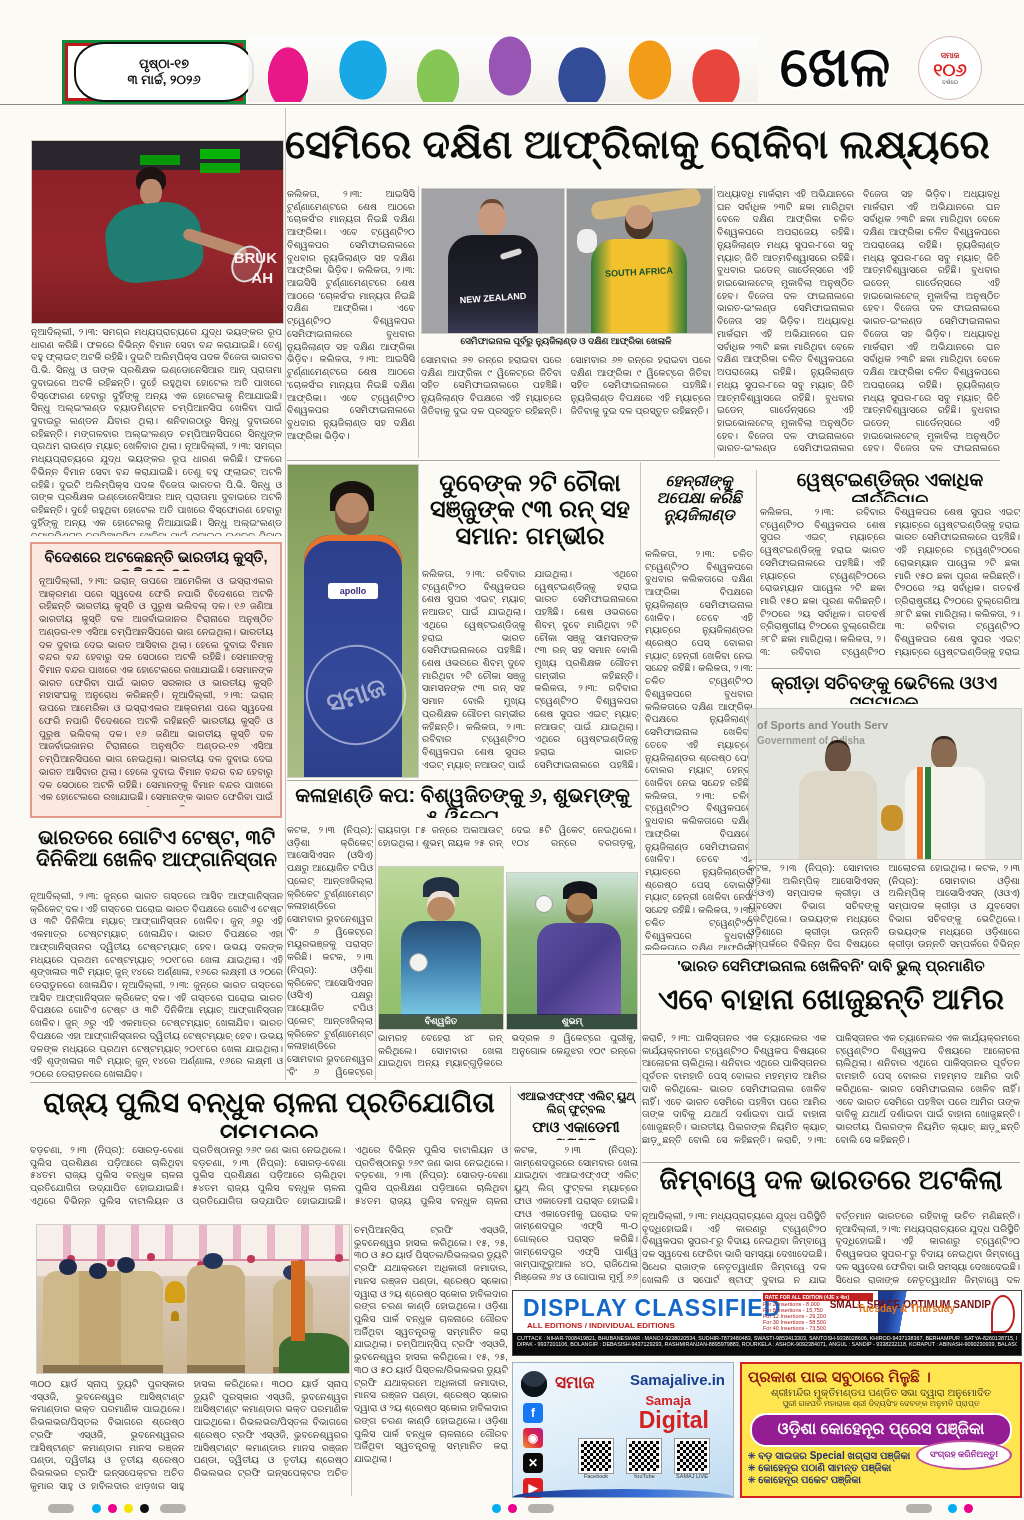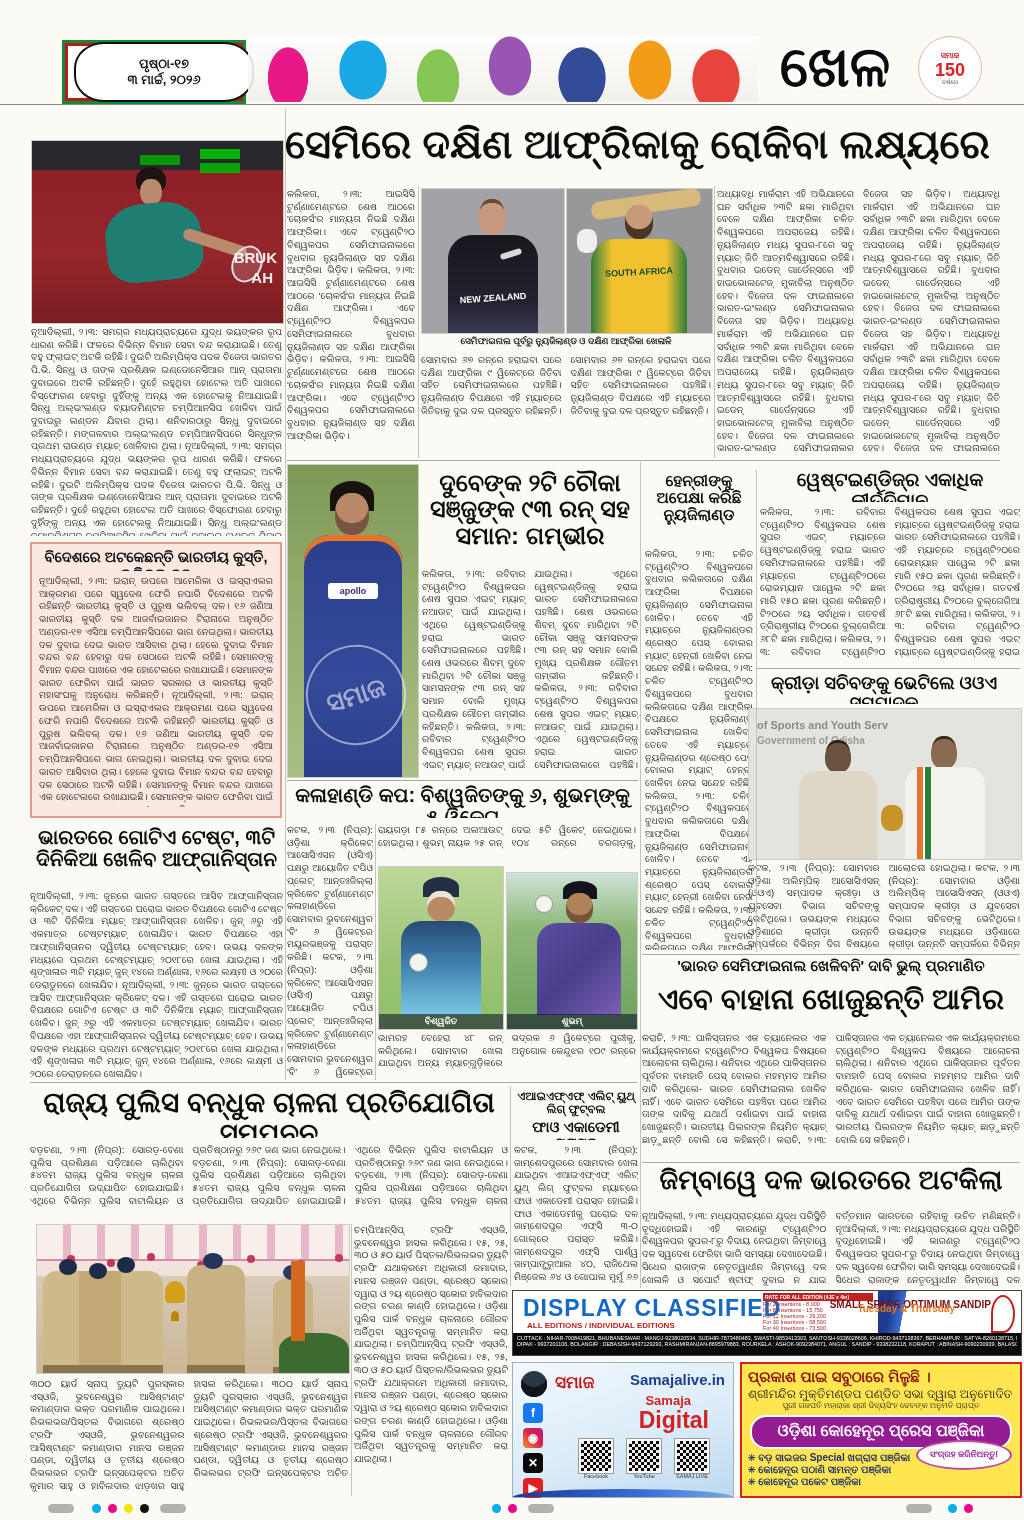--- a/index.html
+++ b/index.html
@@ -42,21 +42,21 @@
        radial-gradient(40px 52px at 334px 42px,#1d3a8f 58%,transparent 60%),
        radial-gradient(36px 50px at 402px 34px,#f39200 58%,transparent 60%),
        radial-gradient(40px 52px at 468px 44px,#e63329 58%,transparent 60%),
        linear-gradient(180deg,#ffffff 0%,#f2f0ea 100%);opacity:.9;"></div>
 
   <div class="abs" style="left:752px;top:34px;width:166px;height:68px;font-size:56px;font-weight:bold;color:#0a0a0a;text-align:center;line-height:66px;
        text-shadow:-2px -2px 0 #fff,2px -2px 0 #fff,-2px 2px 0 #fff,2px 2px 0 #fff;">ଖେଳ</div>
 
   <div class="abs" style="left:918px;top:36px;width:62px;height:62px;border-radius:50%;background:#fff;border:1px solid #d9b8b8;display:flex;flex-direction:column;align-items:center;justify-content:center;">
     <div style="font-size:8px;font-weight:bold;color:#c01818;">ସମାଜ</div>
-    <div style="font-size:18px;font-weight:bold;color:#e02020;line-height:1;">150</div>
+    <div style="font-size:18px;font-weight:bold;color:#e02020;line-height:1;">୧୦୬</div>
     <div style="font-size:6px;color:#333;">ବର୍ଷରେ</div>
   </div>
 
   <div class="hline" style="left:0;top:104px;width:1024px;background:#888;"></div>
 
   <div class="ph" style="left:31px;top:140px;width:251px;height:182px;background:linear-gradient(180deg,#29262e 0%,#29262e 16%,#8e2028 16%,#96262c 62%,#7a1d22 100%);">
     <div style="position:absolute;left:168px;top:8px;width:40px;height:10px;background:#0c0;box-shadow:0 14px 0 #0b0,-60px 6px 0 #0a0;opacity:.85;"></div>
     <div style="position:absolute;left:104px;top:26px;width:30px;height:26px;border-radius:50% 50% 40% 40%;background:#1d1411;"></div>
     <div style="position:absolute;left:108px;top:38px;width:22px;height:26px;border-radius:45%;background:#b98a6e;"></div>
     <div style="position:absolute;left:74px;top:62px;width:96px;height:78px;border-radius:40% 40% 30% 30%;background:#1f7d72;transform:rotate(-6deg);"></div>
@@ -103,21 +103,21 @@
     <div style="position:absolute;left:47px;top:28px;width:34px;height:42px;border-radius:45%;background:#b9896a;box-shadow:inset 0 -12px 0 rgba(40,25,15,.45);"></div>
     <div style="position:absolute;left:16px;top:70px;width:98px;height:242px;border-radius:26px 26px 0 0;background:linear-gradient(180deg,#2b3f8c 0%,#35499b 60%,#2b3f8c 100%);box-shadow:inset 0 6px 0 #e8732a;"></div>
     <div style="position:absolute;left:40px;top:118px;width:50px;height:16px;background:#fff;border-radius:3px;display:flex;align-items:center;justify-content:center;">
       <span style="font-size:9px;font-weight:bold;color:#3a2a7d;">apollo</span>
     </div>
     <div style="position:absolute;left:18px;top:180px;width:96px;height:96px;border:2px solid rgba(255,255,255,.5);border-radius:50%;color:rgba(255,255,255,.55);font-size:26px;font-weight:bold;display:flex;align-items:center;justify-content:center;transform:rotate(-18deg);">ସମାଜ</div>
   </div>
   <div class="hl" style="left:422px;top:470px;width:216px;height:92px;font-size:24px;">ଦୁବେଙ୍କ ୨ଟି ଚୌକା ସଞ୍ଜୁଙ୍କ ୯୩ ରନ୍ ସହ ସମାନ: ଗମ୍ଭୀର</div>
   <div class="body cols2" style="left:422px;top:568px;width:216px;height:208px;">କଲିକତା, ୨।୩: ରବିବାର ଟ୍ୱେଣ୍ଟି୨୦ ବିଶ୍ୱକପର ଶେଷ ସୁପର ଏଇଟ୍ ମ୍ୟାଚ୍ ନଆଉଟ୍ ପାଇଁ ଯାଇଥିଲା। ଏଥିରେ ୱେଷ୍ଟଇଣ୍ଡିଜ୍‌କୁ ହରାଇ ଭାରତ ସେମିଫାଇନାଲରେ ପହଞ୍ଚିଛି। ଶେଷ ଓଭରରେ ଶିବମ୍ ଦୁବେ ମାରିଥିବା ୨ଟି ଚୌକା ସଞ୍ଜୁ ସାମସନଙ୍କ ୯୩ ରନ୍ ସହ ସମାନ ବୋଲି ମୁଖ୍ୟ ପ୍ରଶିକ୍ଷକ ଗୌତମ ଗମ୍ଭୀର କହିଛନ୍ତି। କଲିକତା, ୨।୩: ରବିବାର ଟ୍ୱେଣ୍ଟି୨୦ ବିଶ୍ୱକପର ଶେଷ ସୁପର ଏଇଟ୍ ମ୍ୟାଚ୍ ନଆଉଟ୍ ପାଇଁ ଯାଇଥିଲା। ଏଥିରେ ୱେଷ୍ଟଇଣ୍ଡିଜ୍‌କୁ ହରାଇ ଭାରତ ସେମିଫାଇନାଲରେ ପହଞ୍ଚିଛି। ଶେଷ ଓଭରରେ ଶିବମ୍ ଦୁବେ ମାରିଥିବା ୨ଟି ଚୌକା ସଞ୍ଜୁ ସାମସନଙ୍କ ୯୩ ରନ୍ ସହ ସମାନ ବୋଲି ମୁଖ୍ୟ ପ୍ରଶିକ୍ଷକ ଗୌତମ ଗମ୍ଭୀର କହିଛନ୍ତି। କଲିକତା, ୨।୩: ରବିବାର ଟ୍ୱେଣ୍ଟି୨୦ ବିଶ୍ୱକପର ଶେଷ ସୁପର ଏଇଟ୍ ମ୍ୟାଚ୍ ନଆଉଟ୍ ପାଇଁ ଯାଇଥିଲା। ଏଥିରେ ୱେଷ୍ଟଇଣ୍ଡିଜ୍‌କୁ ହରାଇ ଭାରତ ସେମିଫାଇନାଲରେ ପହଞ୍ଚିଛି। ଶେଷ ଓଭରରେ ଶିବମ୍ ଦୁବେ ମାରିଥିବା ୨ଟି ଚୌକା ସଞ୍ଜୁ ସାମସନଙ୍କ ୯୩ ରନ୍ ସହ ସମାନ ବୋଲି ମୁଖ୍ୟ ପ୍ରଶିକ୍ଷକ ଗୌତମ ଗମ୍ଭୀର କହିଛନ୍ତି।</div>
 
-  <div class="hl" style="left:645px;top:472px;width:108px;height:70px;font-size:15.5px;">ହେନ୍‌ରୀଙ୍କୁ ଅପେକ୍ଷା କରିଛି ନ୍ୟୁଜିଲାଣ୍ଡ</div>
+  <div class="hl" style="left:645px;top:472px;width:108px;height:70px;font-size:15.5px;font-style:italic;">ହେନ୍‌ରୀଙ୍କୁ ଅପେକ୍ଷା କରିଛି ନ୍ୟୁଜିଲାଣ୍ଡ</div>
   <div class="body" style="left:645px;top:548px;width:108px;height:402px;">କଲିକତା, ୨।୩: ଚଳିତ ଟ୍ୱେଣ୍ଟି୨୦ ବିଶ୍ୱକପରେ ବୁଧବାର କଲିକତାରେ ଦକ୍ଷିଣ ଆଫ୍ରିକା ବିପକ୍ଷରେ ନ୍ୟୁଜିଲାଣ୍ଡ ସେମିଫାଇନାଲ ଖେଳିବ। ତେବେ ଏହି ମ୍ୟାଚ୍‌ରେ ନ୍ୟୁଜିଲାଣ୍ଡର ଶ୍ରେଷ୍ଠ ପେସ୍ ବୋଲର ମ୍ୟାଟ୍ ହେନ୍‌ରୀ ଖେଳିବା ନେଇ ସନ୍ଦେହ ରହିଛି। କଲିକତା, ୨।୩: ଚଳିତ ଟ୍ୱେଣ୍ଟି୨୦ ବିଶ୍ୱକପରେ ବୁଧବାର କଲିକତାରେ ଦକ୍ଷିଣ ଆଫ୍ରିକା ବିପକ୍ଷରେ ନ୍ୟୁଜିଲାଣ୍ଡ ସେମିଫାଇନାଲ ଖେଳିବ। ତେବେ ଏହି ମ୍ୟାଚ୍‌ରେ ନ୍ୟୁଜିଲାଣ୍ଡର ଶ୍ରେଷ୍ଠ ପେସ୍ ବୋଲର ମ୍ୟାଟ୍ ହେନ୍‌ରୀ ଖେଳିବା ନେଇ ସନ୍ଦେହ ରହିଛି। କଲିକତା, ୨।୩: ଚଳିତ ଟ୍ୱେଣ୍ଟି୨୦ ବିଶ୍ୱକପରେ ବୁଧବାର କଲିକତାରେ ଦକ୍ଷିଣ ଆଫ୍ରିକା ବିପକ୍ଷରେ ନ୍ୟୁଜିଲାଣ୍ଡ ସେମିଫାଇନାଲ ଖେଳିବ। ତେବେ ଏହି ମ୍ୟାଚ୍‌ରେ ନ୍ୟୁଜିଲାଣ୍ଡର ଶ୍ରେଷ୍ଠ ପେସ୍ ବୋଲର ମ୍ୟାଟ୍ ହେନ୍‌ରୀ ଖେଳିବା ନେଇ ସନ୍ଦେହ ରହିଛି। କଲିକତା, ୨।୩: ଚଳିତ ଟ୍ୱେଣ୍ଟି୨୦ ବିଶ୍ୱକପରେ ବୁଧବାର କଲିକତାରେ ଦକ୍ଷିଣ ଆଫ୍ରିକା ବିପକ୍ଷରେ ନ୍ୟୁଜିଲାଣ୍ଡ ସେମିଫାଇନାଲ ଖେଳିବ। ତେବେ ଏହି ମ୍ୟାଚ୍‌ରେ ନ୍ୟୁଜିଲାଣ୍ଡର ଶ୍ରେଷ୍ଠ ପେସ୍ ବୋଲର ମ୍ୟାଟ୍ ହେନ୍‌ରୀ ଖେଳିବା ନେଇ ସନ୍ଦେହ ରହିଛି।</div>
 
   <div class="hl" style="left:760px;top:470px;width:260px;height:32px;font-size:19px;">ୱେଷ୍ଟଇଣ୍ଡିଜ୍‌ର ଏକାଧିକ କୀର୍ତ୍ତିମାନ</div>
   <div class="body cols2" style="left:760px;top:506px;width:260px;height:158px;">କଲିକତା, ୨।୩: ରବିବାର ଟ୍ୱେଣ୍ଟି୨୦ ବିଶ୍ୱକପର ଶେଷ ସୁପର ଏଇଟ୍ ମ୍ୟାଚ୍‌ରେ ୱେଷ୍ଟଇଣ୍ଡିଜ୍‌କୁ ହରାଇ ଭାରତ ସେମିଫାଇନାଲରେ ପହଞ୍ଚିଛି। ଏହି ମ୍ୟାଚ୍‌ରେ ଟ୍ୱେଣ୍ଟି୨୦ରେ ରୋଭମ୍ୟାନ ପାୱେଲ ୨ଟି ଛକା ମାରି ୧୫୦ ଛକା ପୂରଣ କରିଛନ୍ତି। ଟି୨୦ରେ ୨ୟ ସର୍ବାଧିକ। ଗତବର୍ଷ ତ୍ରିରାଷ୍ଟ୍ରୀୟ ଟି୨୦ରେ ବୁଲ୍‌ଗେରିଆ ୬୮ଟି ଛକା ମାରିଥିଲା। କଲିକତା, ୨।୩: ରବିବାର ଟ୍ୱେଣ୍ଟି୨୦ ବିଶ୍ୱକପର ଶେଷ ସୁପର ଏଇଟ୍ ମ୍ୟାଚ୍‌ରେ ୱେଷ୍ଟଇଣ୍ଡିଜ୍‌କୁ ହରାଇ ଭାରତ ସେମିଫାଇନାଲରେ ପହଞ୍ଚିଛି। ଏହି ମ୍ୟାଚ୍‌ରେ ଟ୍ୱେଣ୍ଟି୨୦ରେ ରୋଭମ୍ୟାନ ପାୱେଲ ୨ଟି ଛକା ମାରି ୧୫୦ ଛକା ପୂରଣ କରିଛନ୍ତି। ଟି୨୦ରେ ୨ୟ ସର୍ବାଧିକ। ଗତବର୍ଷ ତ୍ରିରାଷ୍ଟ୍ରୀୟ ଟି୨୦ରେ ବୁଲ୍‌ଗେରିଆ ୬୮ଟି ଛକା ମାରିଥିଲା। କଲିକତା, ୨।୩: ରବିବାର ଟ୍ୱେଣ୍ଟି୨୦ ବିଶ୍ୱକପର ଶେଷ ସୁପର ଏଇଟ୍ ମ୍ୟାଚ୍‌ରେ ୱେଷ୍ଟଇଣ୍ଡିଜ୍‌କୁ ହରାଇ ଭାରତ ସେମିଫାଇନାଲରେ ପହଞ୍ଚିଛି। ଏହି ମ୍ୟାଚ୍‌ରେ ଟ୍ୱେଣ୍ଟି୨୦ରେ ରୋଭମ୍ୟାନ ପାୱେଲ ୨ଟି ଛକା ମାରି ୧୫୦ ଛକା ପୂରଣ କରିଛନ୍ତି। ଟି୨୦ରେ ୨ୟ ସର୍ବାଧିକ। ଗତବର୍ଷ ତ୍ରିରାଷ୍ଟ୍ରୀୟ ଟି୨୦ରେ ବୁଲ୍‌ଗେରିଆ ୬୮ଟି ଛକା ମାରିଥିଲା।</div>
 
   <div class="hline" style="left:757px;top:668px;width:263px;"></div>
   <div class="hl" style="left:748px;top:674px;width:272px;height:30px;font-size:18px;">କ୍ରୀଡ଼ା ସଚିବଙ୍କୁ ଭେଟିଲେ ଓଓଏ ସମ୍ପାଦକ</div>
   <div class="ph" style="left:748px;top:708px;width:272px;height:150px;background:#e4e4df;">
     <div style="position:absolute;left:8px;top:10px;font-size:11px;font-weight:bold;color:#8a8a84;">of Sports and Youth Serv</div>
     <div style="position:absolute;left:8px;top:26px;font-size:10px;font-weight:bold;color:#9a9a94;">Government of Odisha</div>
@@ -235,21 +235,21 @@
       <div>
           <div class="qr"></div>
         <div style="font-size:5.5px;text-align:center;color:#333;">SAMAJ LIVE</div>
         </div>
     </div>
     <div style="position:absolute;left:0;bottom:0;width:100%;height:8px;background:linear-gradient(90deg,#1d3a8f,#3a6fd8 60%,#79a8e0);border-radius:50% 50% 0 0/100% 100% 0 0;"></div>
   </div>
 
   <div class="abs" style="left:740px;top:1362px;width:282px;height:136px;background:#ffe650;border:2px solid #d42020;box-sizing:border-box;padding:4px 6px;">
     <div style="font-size:15px;font-weight:bold;color:#8a0f0f;text-align:left;">ପ୍ରକାଶ ପାଇ ସବୁଠାରେ ମିଳୁଛି ।</div>
-    <div style="font-size:12px;color:#222;text-align:left;margin-top:1px;">ଶ୍ରୀମନ୍ଦିର ମୁକ୍ତିମଣ୍ଡପ ପଣ୍ଡିତ ସଭା ଦ୍ୱାରା ଅନୁମୋଦିତ</div>
+    <div style="font-size:10px;color:#222;text-align:center;margin-top:1px;">ଶ୍ରୀମନ୍ଦିର ମୁକ୍ତିମଣ୍ଡପ ପଣ୍ଡିତ ସଭା ଦ୍ୱାରା ଅନୁମୋଦିତ</div>
     <div style="font-size:8px;color:#222;text-align:center;">ପୁରୀ ଗଜପତି ମହାରାଜା ଶ୍ରୀ ଦିବ୍ୟସିଂହ ଦେବଙ୍କ ଅନୁମତି ପ୍ରାପ୍ତ</div>
     <div style="margin:4px auto 3px;width:258px;height:30px;background:#941d94;border:2px solid #fff;border-radius:16px;color:#fff;font-size:16px;font-weight:bold;text-align:center;line-height:28px;overflow:hidden;">ଓଡ଼ିଶା କୋହେନୂର ପ୍ରେସ ପଞ୍ଜିକା</div>
     <div style="font-size:10px;font-weight:bold;color:#203070;">✳ <span>ବଡ଼ ସାଇଜର Special ଖଗ୍ରାସ ପଞ୍ଜିକା</span></div>
     <div style="font-size:10px;font-weight:bold;color:#203070;">✳ <span>କୋହେନୂର ପଠାଣି ସାମନ୍ତ ପଞ୍ଜିକା</span></div>
     <div style="font-size:10px;font-weight:bold;color:#203070;">✳ <span>କୋହେନୂର ପକେଟ ପଞ୍ଜିକା</span></div>
     <div style="position:absolute;right:8px;bottom:26px;width:92px;height:26px;background:#fff;border:2px solid #c04aa0;border-radius:50%;color:#941d94;font-size:8.5px;font-weight:bold;text-align:center;line-height:24px;overflow:hidden;">ସଂଗ୍ରହ କରିନିଅନ୍ତୁ!</div>
   </div>
 
   <div class="vline" style="left:285px;top:108px;height:972px;"></div>
   <div class="vline" style="left:418px;top:186px;height:272px;"></div>

